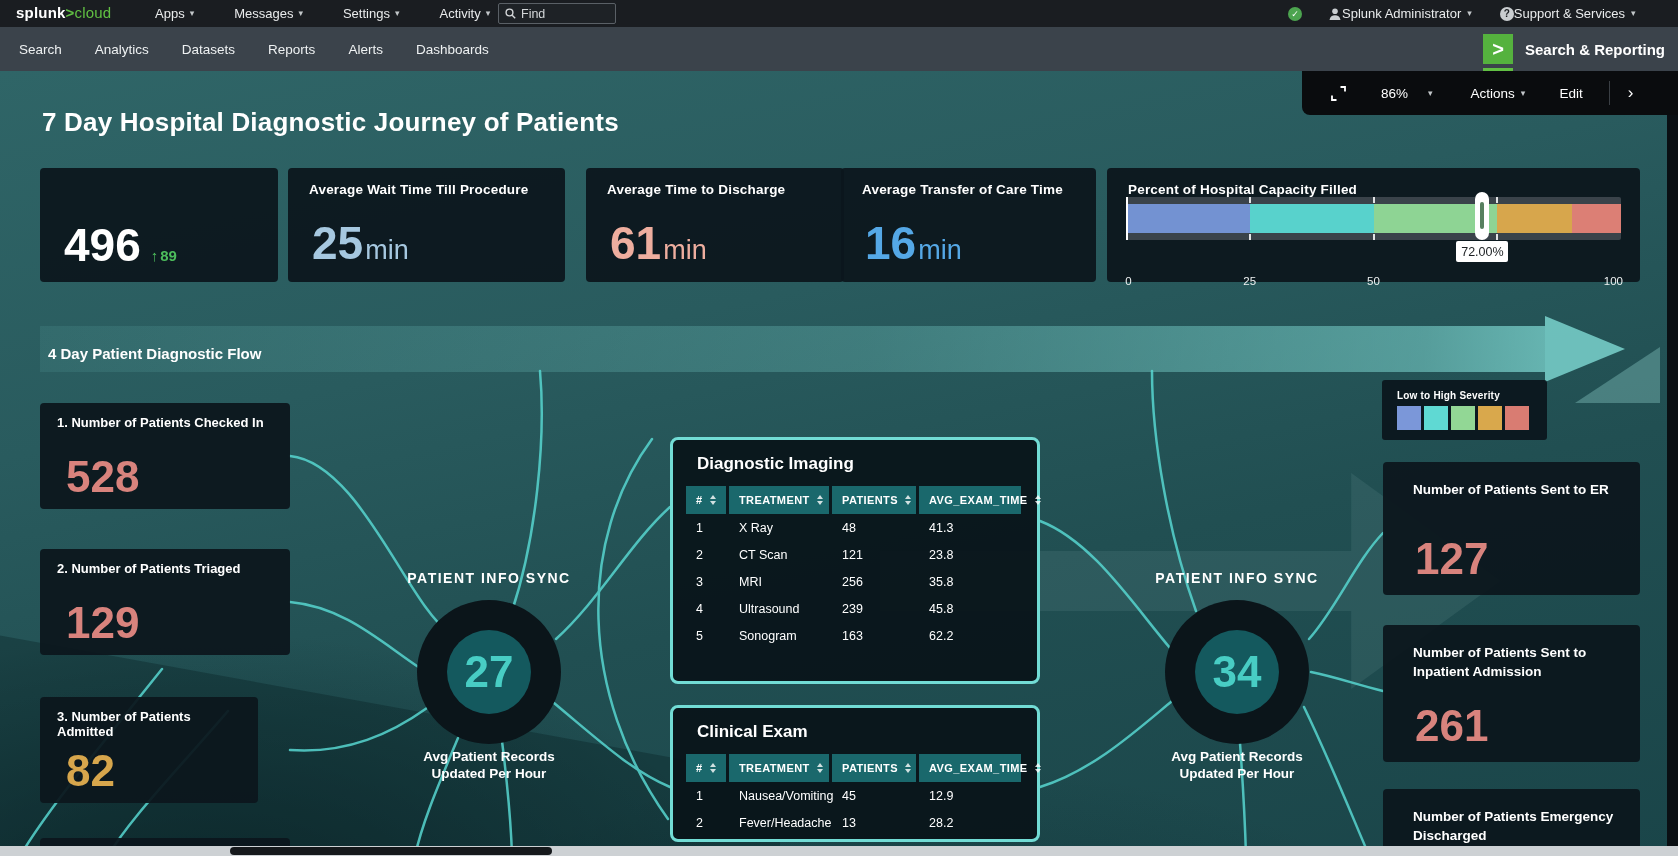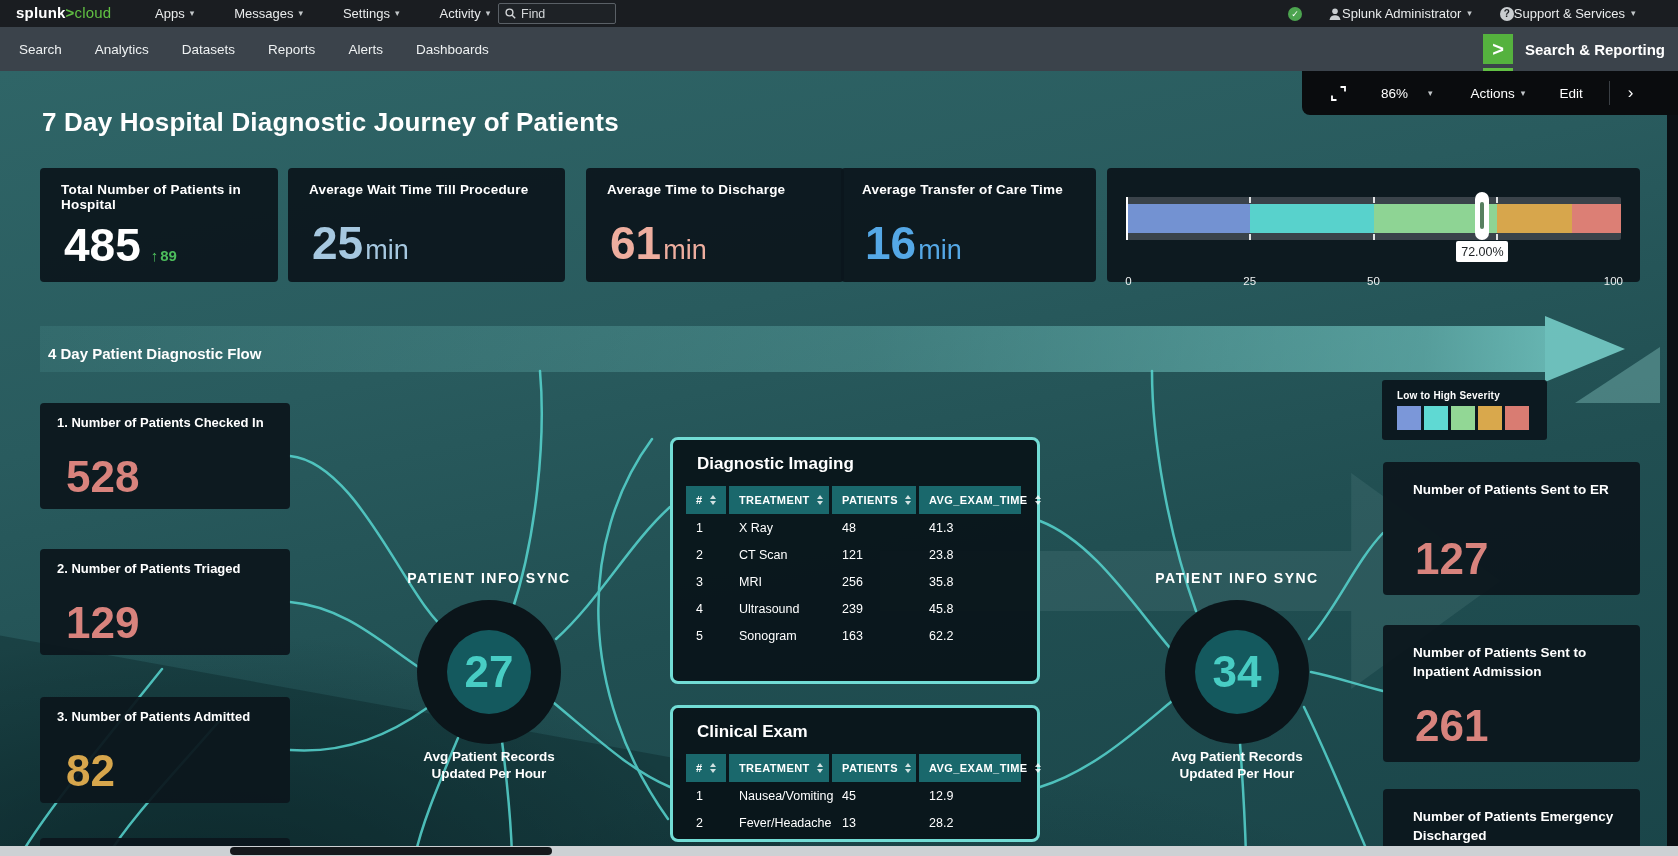--- a/index.html
+++ b/index.html
@@ -225,23 +225,22 @@
       <path d="M162 598 C98 678, 48 738, 20 785"></path>
       <path d="M228 640 C172 705, 128 750, 108 785"></path>
     </g>
   </svg>
 
   <h1 class="dash-title">7 Day Hospital Diagnostic Journey of Patients</h1>
   <div class="flow-band-label">4 Day Patient Diagnostic Flow</div>
 
   <div id="kpi-row">
       <section class="card" style="left: 40px; top: 97px; width: 238px; height: 114px;">
-        <div class="kpi-title">Total Number of Patients in Hospital</div>
         <div class="kpi-value-row">
-          <span class="kpi-value" style="color: rgb(255, 255, 255);">485</span>
+          <span class="kpi-value" style="color: rgb(255, 255, 255);">496</span>
           <span class="kpi-delta" style="color: rgb(77, 189, 92);">
             <span>↑</span>
             <span>89</span>
           </span>
         </div>
       </section>
       <section class="card" style="left: 288px; top: 97px; width: 277px; height: 114px;">
         <div class="kpi-title">Average Wait Time Till Procedure</div>
         <div class="kpi-value-row">
           <span class="kpi-value" style="color: rgb(166, 200, 224);">25</span>
@@ -258,20 +257,21 @@
       <section class="card" style="left: 841px; top: 97px; width: 255px; height: 114px;">
         <div class="kpi-title">Average Transfer of Care Time</div>
         <div class="kpi-value-row">
           <span class="kpi-value" style="color: rgb(85, 168, 230);">16</span>
           <span class="kpi-unit" style="color: rgb(85, 168, 230);">min</span>
         </div>
       </section>
     </div>
 
   <section class="card" style="left:1107px;top:97px;width:533px;height:114px;">
+    <div class="kpi-title">Percent of Hospital Capacity Filled</div>
     <div class="gauge-track">
       <div class="gauge-bar" id="gauge-bar">
           <div style="width: 25%; background: rgb(115, 146, 210);"></div>
           <div style="width: 25%; background: rgb(88, 210, 204);"></div>
           <div style="width: 25%; background: rgb(142, 212, 148);"></div>
           <div style="width: 15%; background: rgb(215, 166, 76);"></div>
           <div style="width: 10%; background: rgb(220, 127, 117);"></div>
         </div>
       <div class="gauge-zero"></div>
       <div id="gauge-ticks">
@@ -293,21 +293,21 @@
 
   <div id="left-cards">
       <section class="card" style="left: 40px; top: 332px; width: 250px; height: 106px;">
         <div class="flow-card-title">1. Number of Patients Checked In</div>
         <div class="flow-card-value" style="color: rgb(216, 131, 125);">528</div>
       </section>
       <section class="card" style="left: 40px; top: 478px; width: 250px; height: 106px;">
         <div class="flow-card-title">2. Number of Patients Triaged</div>
         <div class="flow-card-value" style="color: rgb(216, 131, 125);">129</div>
       </section>
-      <section class="card" style="left: 40px; top: 626px; width: 250px; height: 106px; padding-left: 24px;">
+      <section class="card" style="left: 40px; top: 626px; width: 218px; height: 106px; padding-left: 24px;">
         <div class="flow-card-title">3. Number of Patients Admitted</div>
         <div class="flow-card-value" style="color: rgb(215, 166, 76);">82</div>
       </section>
     </div>
   <div class="card" style="left:40px;top:767px;width:250px;height:14px;border-radius:4px 4px 0 0;"></div>
 
   <div class="sync-label" style="left:389px;top:499px;">PATIENT INFO SYNC</div>
   <div class="sync-circle" style="left:417px;top:529px;">
     <div class="sync-inner">27</div>
   </div>

